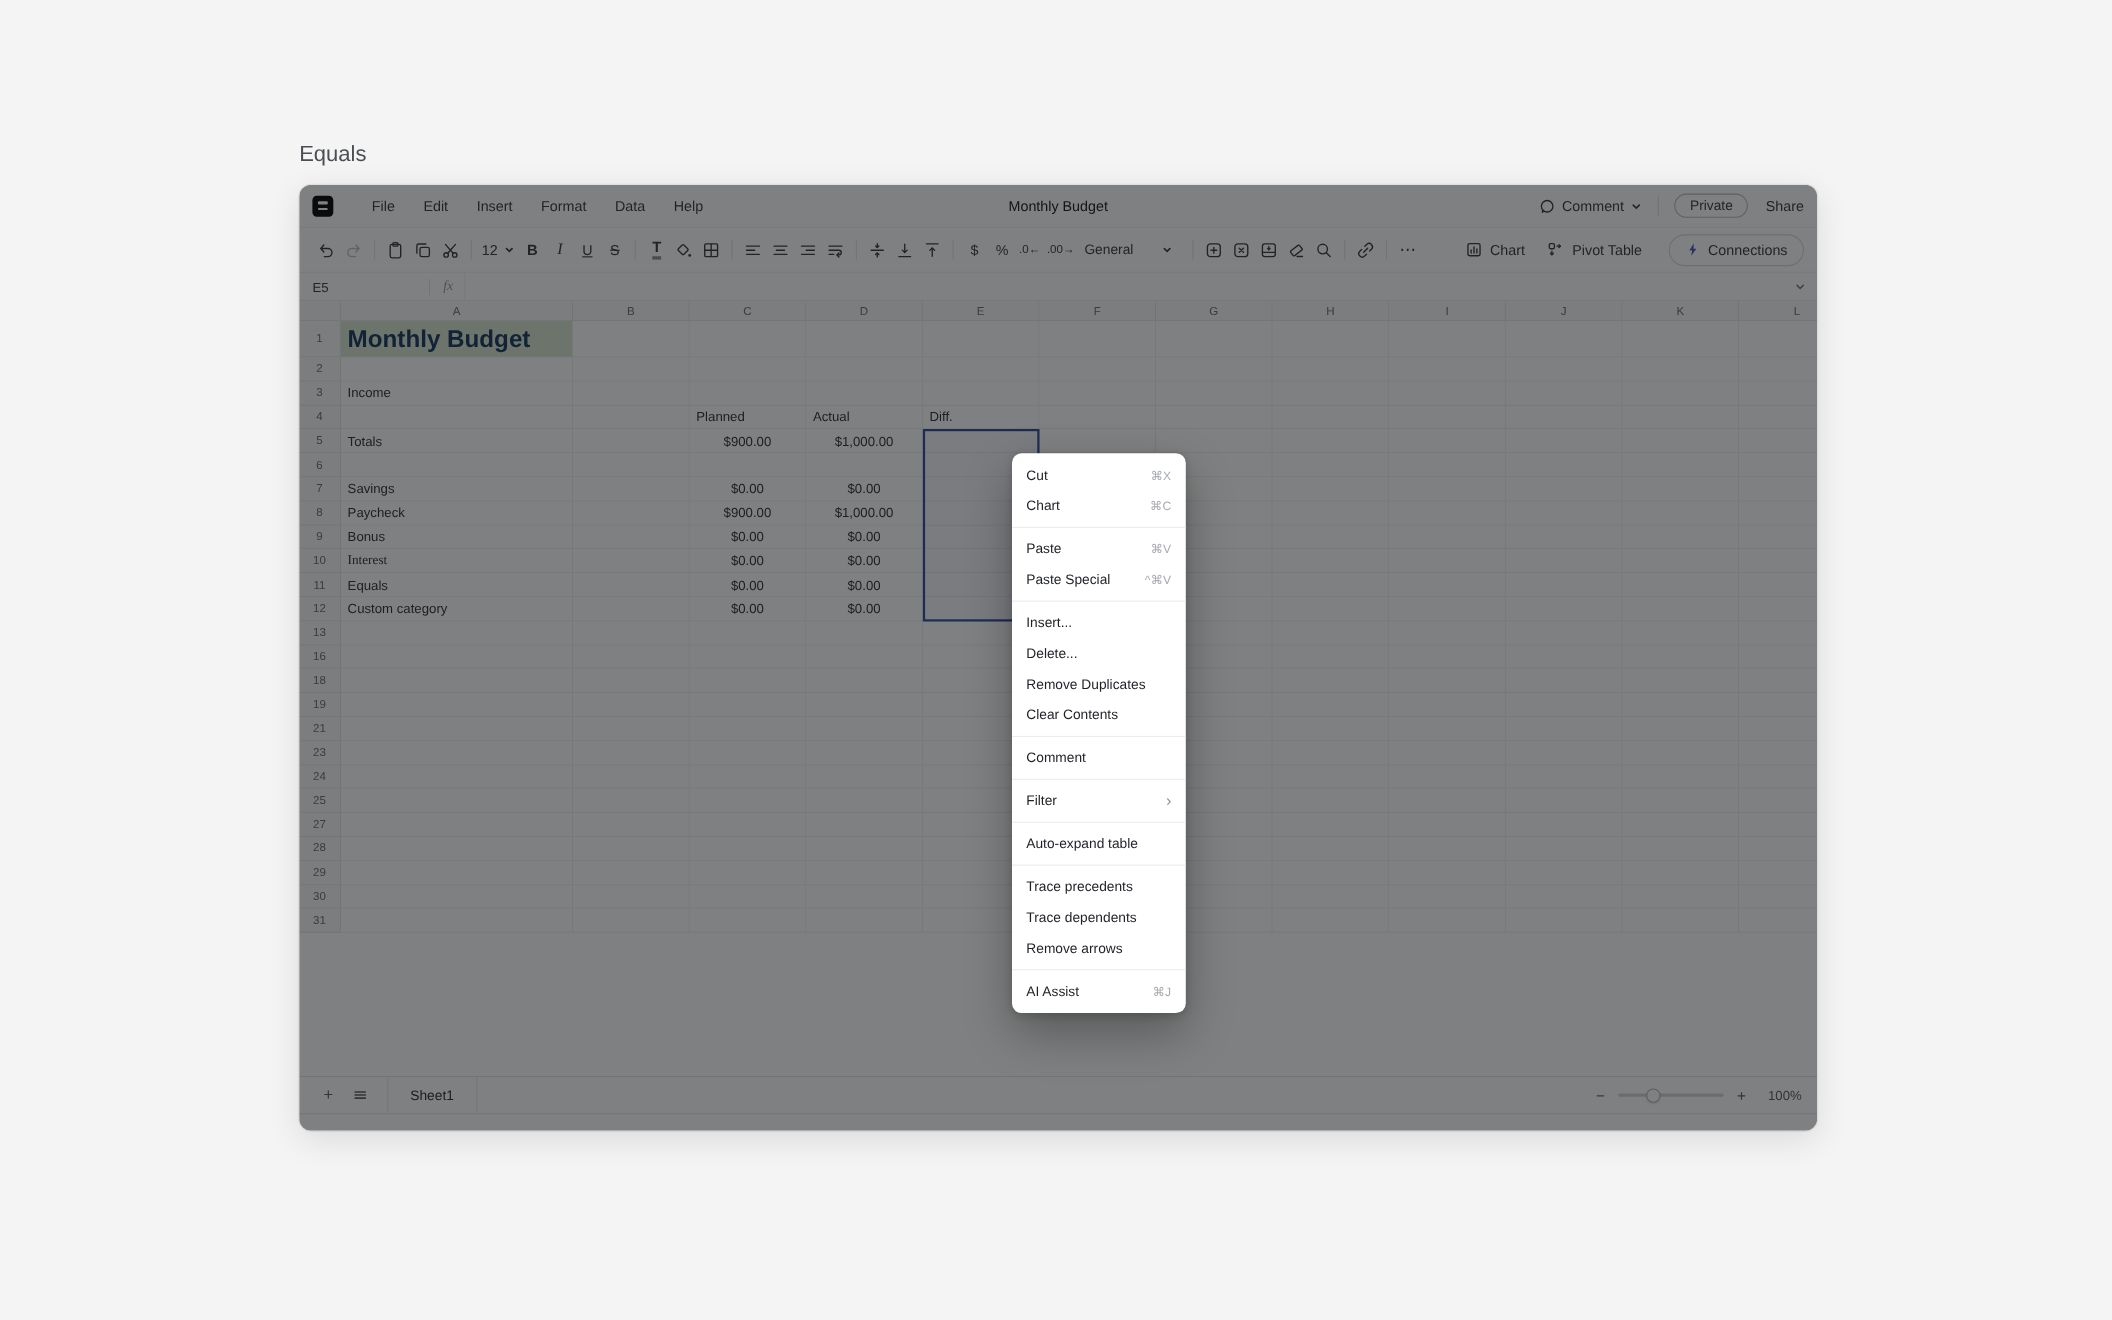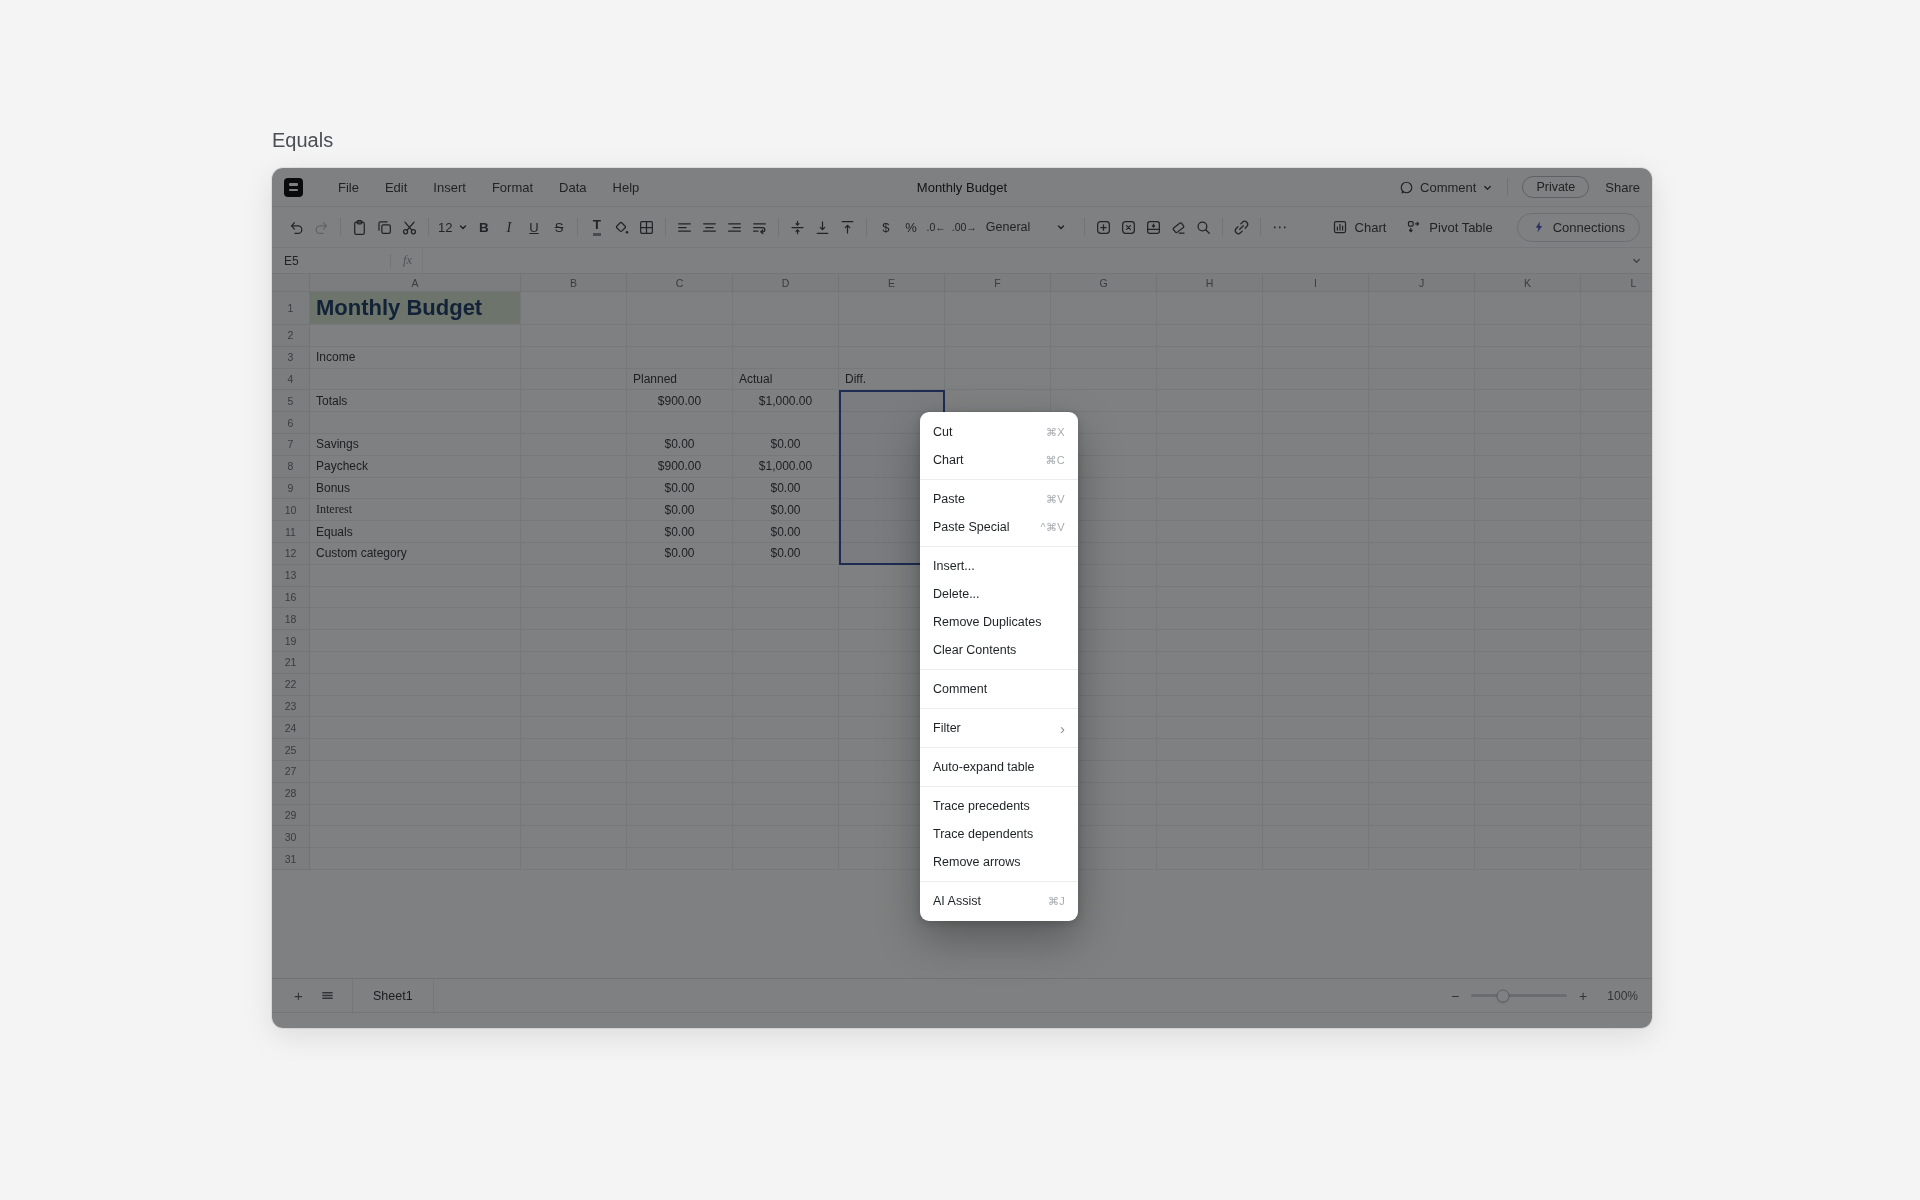--- a/index.html
+++ b/index.html
@@ -585,35 +585,20 @@
           <div class="gc" style="width: 106px;"></div>
           <div class="gc" style="width: 106px;"></div>
           <div class="gc" style="width: 106px;"></div>
           <div class="gc" style="width: 106px;"></div>
           <div class="gc" style="width: 106px;"></div>
           <div class="gc" style="width: 106px;"></div>
           <div class="gc" style="width: 106px;"></div>
           <div class="gc" style="width: 106px;"></div>
         </div>
         <div class="gr" style="height: 21.8px;">
-          <div class="gc rh">22</div>
-          <div class="gc" style="width: 211px;"></div>
-          <div class="gc" style="width: 106px;"></div>
-          <div class="gc" style="width: 106px;"></div>
-          <div class="gc" style="width: 106px;"></div>
-          <div class="gc" style="width: 106px;"></div>
-          <div class="gc" style="width: 106px;"></div>
-          <div class="gc" style="width: 106px;"></div>
-          <div class="gc" style="width: 106px;"></div>
-          <div class="gc" style="width: 106px;"></div>
-          <div class="gc" style="width: 106px;"></div>
-          <div class="gc" style="width: 106px;"></div>
-          <div class="gc" style="width: 106px;"></div>
-        </div>
-        <div class="gr" style="height: 21.8px;">
           <div class="gc rh">23</div>
           <div class="gc" style="width: 211px;"></div>
           <div class="gc" style="width: 106px;"></div>
           <div class="gc" style="width: 106px;"></div>
           <div class="gc" style="width: 106px;"></div>
           <div class="gc" style="width: 106px;"></div>
           <div class="gc" style="width: 106px;"></div>
           <div class="gc" style="width: 106px;"></div>
           <div class="gc" style="width: 106px;"></div>
           <div class="gc" style="width: 106px;"></div>

